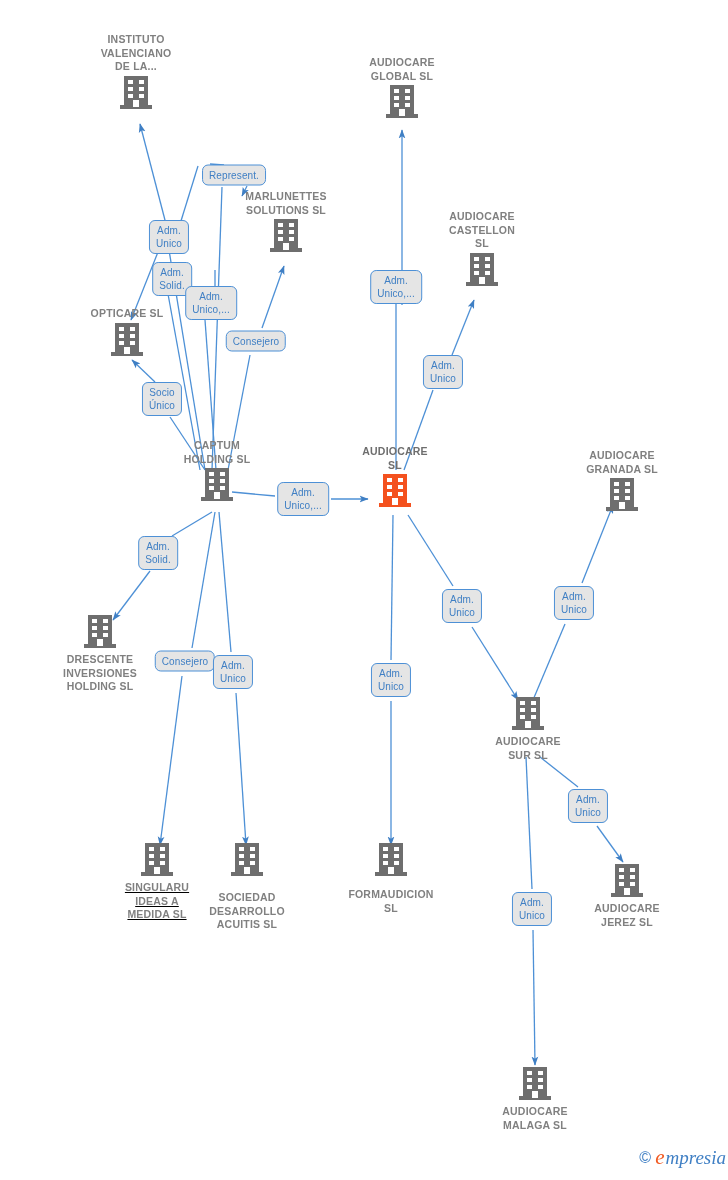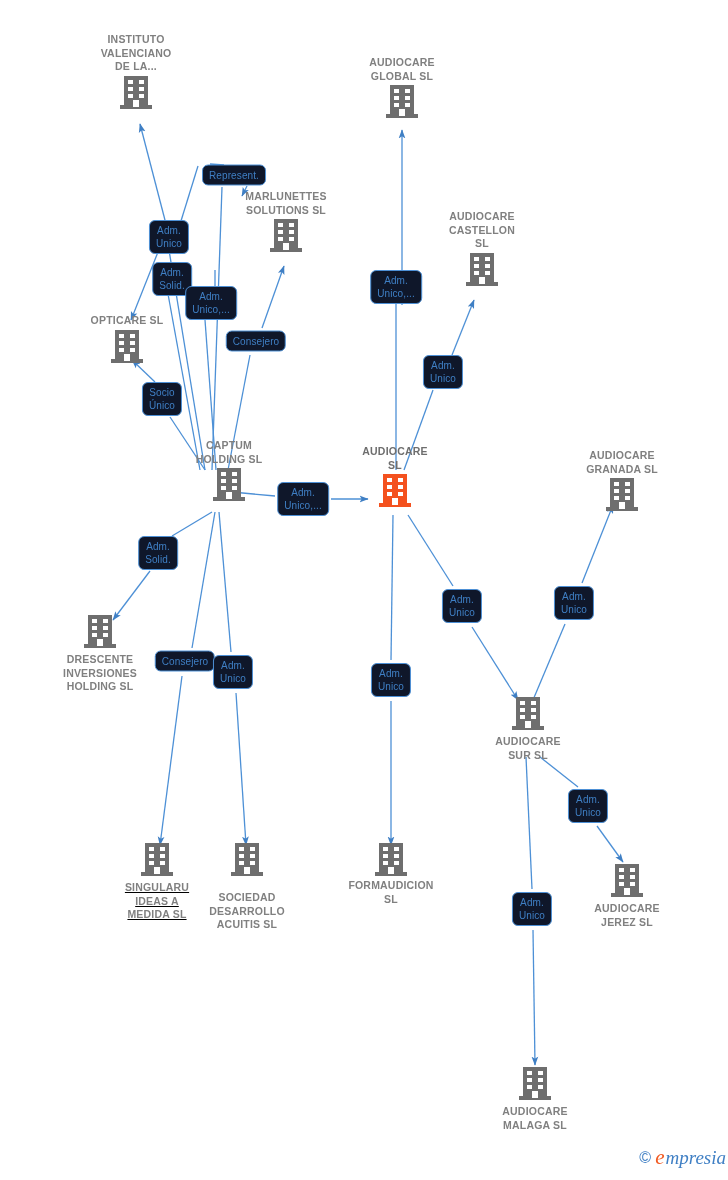--- a/index.html
+++ b/index.html
@@ -51,21 +51,21 @@
     font-size: 10.5px;
     font-weight: bold;
     color: #808080;
     line-height: 13.5px;
     white-space: pre-line;
   }
   .rel {
     position: absolute;
     transform: translate(-50%, -50%);
     box-sizing: border-box;
-    background: #0f172a;
+    background: #e5e5e5;
     border: 1.3px solid #4d90d6;
     border-radius: 6px;
     color: #3f7fc4;
     font-size: 10px;
     line-height: 13px;
     text-align: center;
     padding: 3px 6px;
     white-space: pre-line;
     letter-spacing: 0.1px;
   }
@@ -205,40 +205,40 @@
           <rect x="20" y="6" width="5" height="4"></rect>
         <rect x="9" y="13" width="5" height="4"></rect>
           <rect x="20" y="13" width="5" height="4"></rect>
         <rect x="9" y="20" width="5" height="4"></rect>
           <rect x="20" y="20" width="5" height="4"></rect>
         <rect x="14" y="26" width="6" height="7"></rect>
       </g>
     </svg>
   </div>
 
-  <div class="node" style="left:127px; top:314px;">
+  <div class="node" style="left:127px; top:307px;">
     <div class="node-label">OPTICARE  SL</div>
     <svg class="node-icon" width="34" height="38" viewBox="0 0 34 38">
       <g fill="#6e6e6e">
           <rect x="5" y="2" width="24" height="31"></rect>
           <rect x="1" y="31" width="32" height="4"></rect>
         </g>
       <g fill="#ffffff">
         <rect x="9" y="6" width="5" height="4"></rect>
           <rect x="20" y="6" width="5" height="4"></rect>
         <rect x="9" y="13" width="5" height="4"></rect>
           <rect x="20" y="13" width="5" height="4"></rect>
         <rect x="9" y="20" width="5" height="4"></rect>
           <rect x="20" y="20" width="5" height="4"></rect>
         <rect x="14" y="26" width="6" height="7"></rect>
       </g>
     </svg>
   </div>
 
-  <div class="node" style="left:229px; top:439px;">
+  <div class="node" style="left:217px; top:439px;">
     <div class="node-label">CAPTUM
 HOLDING  SL</div>
     <svg class="node-icon" width="34" height="38" viewBox="0 0 34 38">
       <g fill="#6e6e6e">
           <rect x="5" y="2" width="24" height="31"></rect>
           <rect x="1" y="31" width="32" height="4"></rect>
         </g>
       <g fill="#ffffff">
         <rect x="9" y="6" width="5" height="4"></rect>
           <rect x="20" y="6" width="5" height="4"></rect>
@@ -404,21 +404,21 @@
       <g fill="#ffffff">
         <rect x="9" y="6" width="5" height="4"></rect>
           <rect x="20" y="6" width="5" height="4"></rect>
         <rect x="9" y="13" width="5" height="4"></rect>
           <rect x="20" y="13" width="5" height="4"></rect>
         <rect x="9" y="20" width="5" height="4"></rect>
           <rect x="20" y="20" width="5" height="4"></rect>
         <rect x="14" y="26" width="6" height="7"></rect>
       </g>
     </svg>
-    <div class="node-label" style="margin-top:0;">FORMAUDICION
+    <div class="node-label" style="margin-top:9px;">FORMAUDICION
 SL</div>
   </div>
 
   <div class="node" style="left:528px; top:695px;">
     <svg class="node-icon" width="34" height="38" viewBox="0 0 34 38">
       <g fill="#6e6e6e">
           <rect x="5" y="2" width="24" height="31"></rect>
           <rect x="1" y="31" width="32" height="4"></rect>
         </g>
       <g fill="#ffffff">

